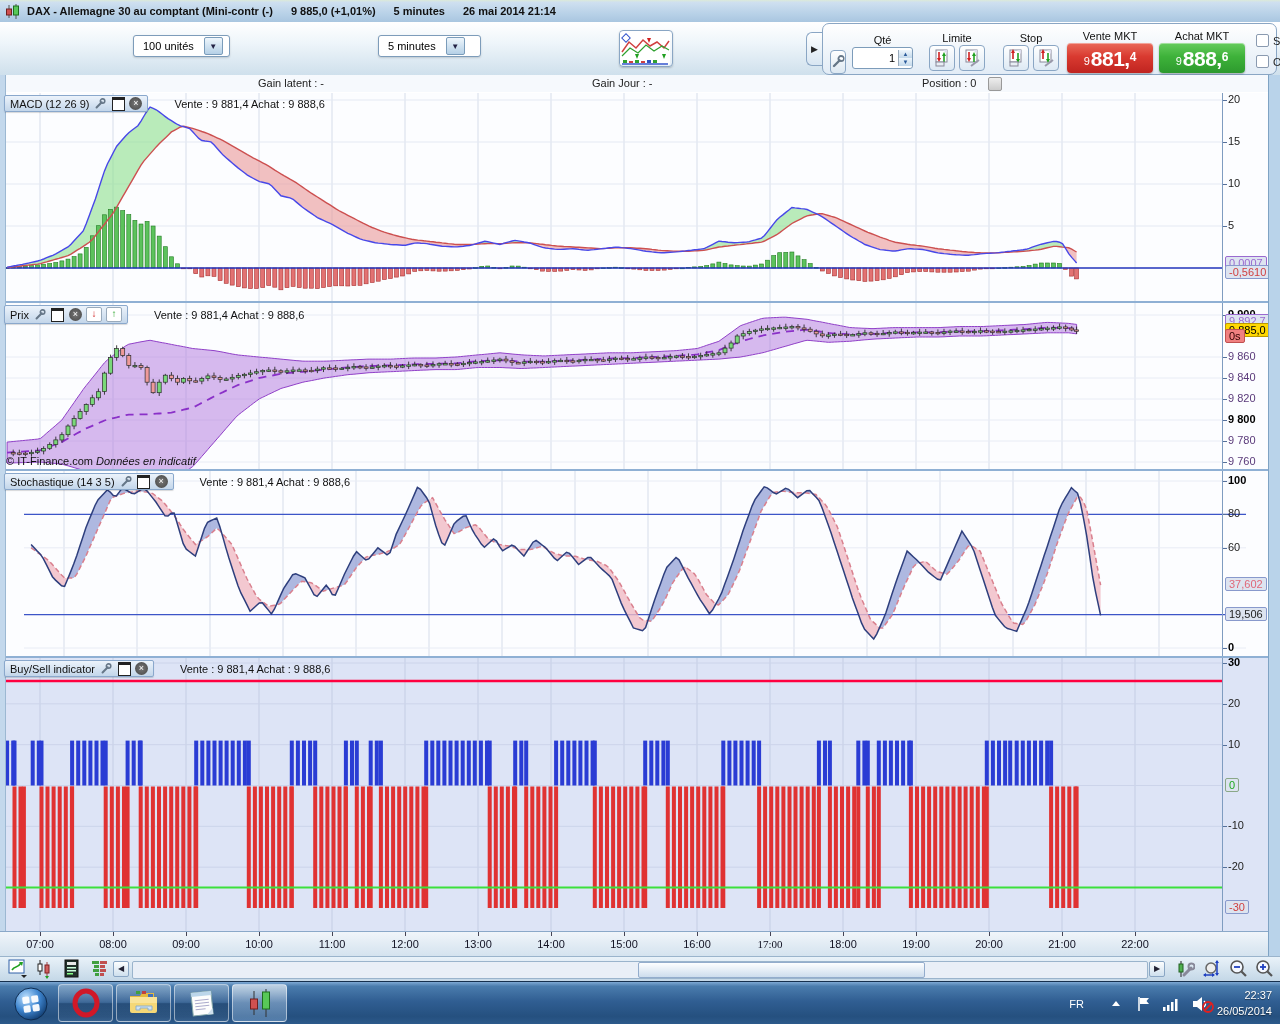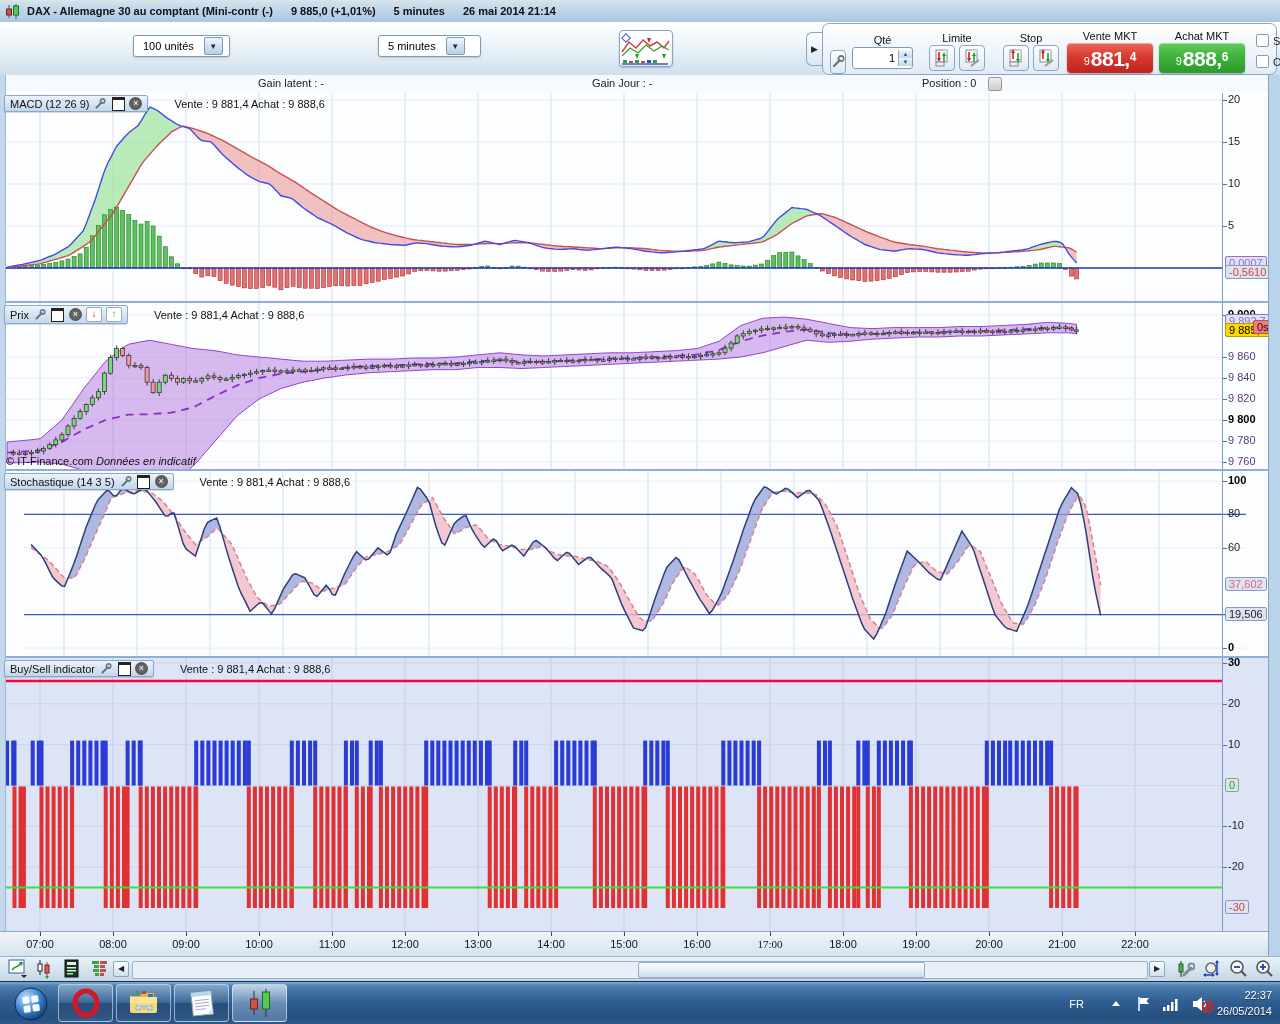--- a/index.html
+++ b/index.html
@@ -937,21 +937,21 @@
       <div class="tick purple" style="top: 89px;">9 820</div>
       <div class="tickmark" style="top: 96px;"></div>
       <div class="tick b" style="top: 110px;">9 800</div>
       <div class="tickmark" style="top: 117px;"></div>
       <div class="tick purple" style="top: 131px;">9 780</div>
       <div class="tickmark" style="top: 138px;"></div>
       <div class="tick purple" style="top: 152px;">9 760</div>
       <div class="tickmark" style="top: 159px;"></div>
       <div class="badge purpleline" style="top: 11.35px;">9 892,7</div>
       <div class="badge yellow" style="top: 19.75px;">9 885,0</div>
-      <div class="badge redbg" style="top: 17px; margin-left: 28px;">0s</div>
+      <div class="badge redbg" style="top: 26px;">0s</div>
     </div>
 </div>
 <div class="divider" style="top:469px;"></div>
 
 <div class="panel" id="panel-stoch" style="top:471px;height:185px;padding-left:24px;">
   <svg id="svg-stoch" width="1222" height="185">
       <line x1="40" y1="0" x2="40" y2="185" stroke="#d6ddea" stroke-width="1"></line>
       <line x1="113" y1="0" x2="113" y2="185" stroke="#d6ddea" stroke-width="1"></line>
       <line x1="186" y1="0" x2="186" y2="185" stroke="#d6ddea" stroke-width="1"></line>
       <line x1="259" y1="0" x2="259" y2="185" stroke="#d6ddea" stroke-width="1"></line>

